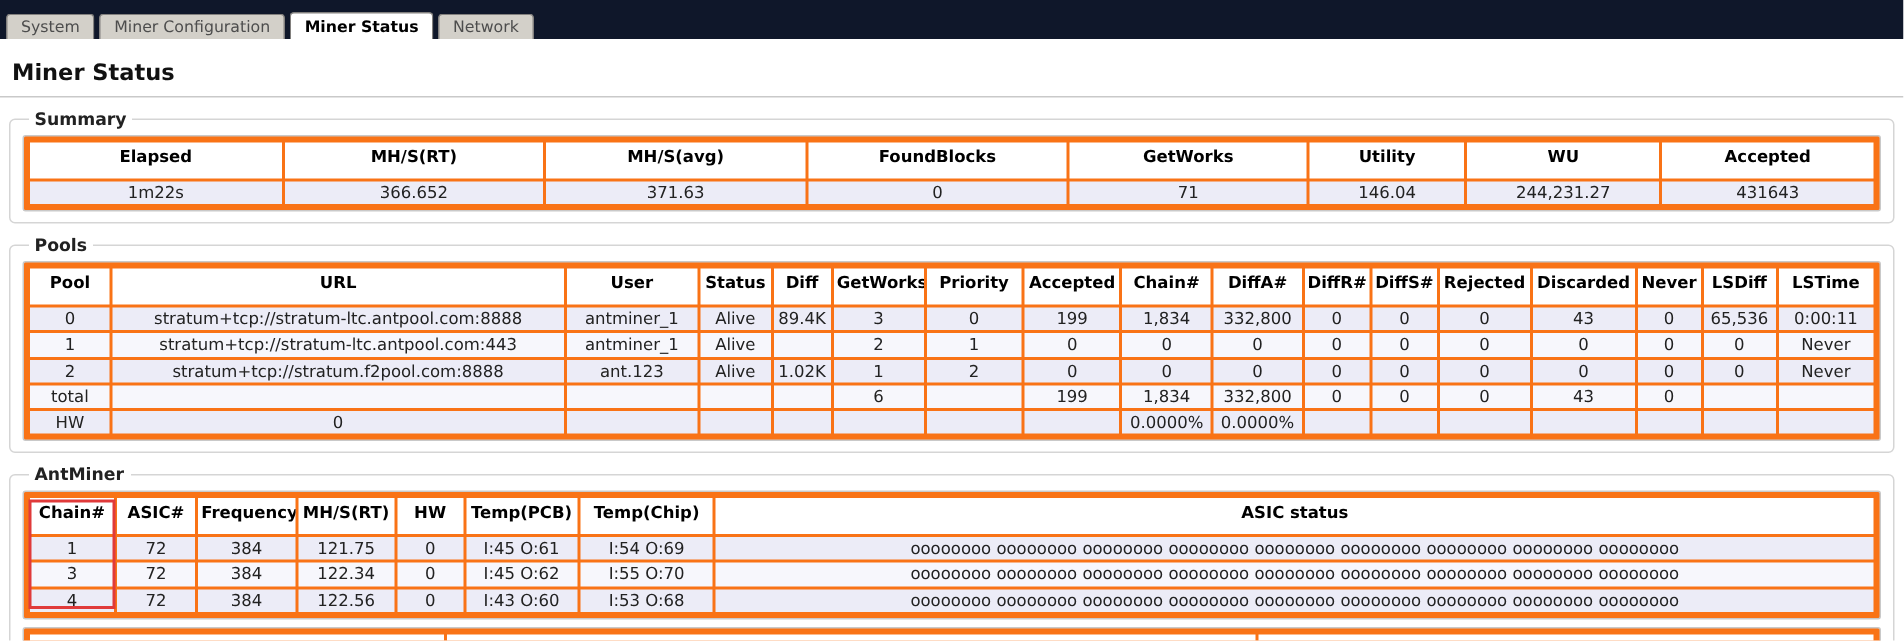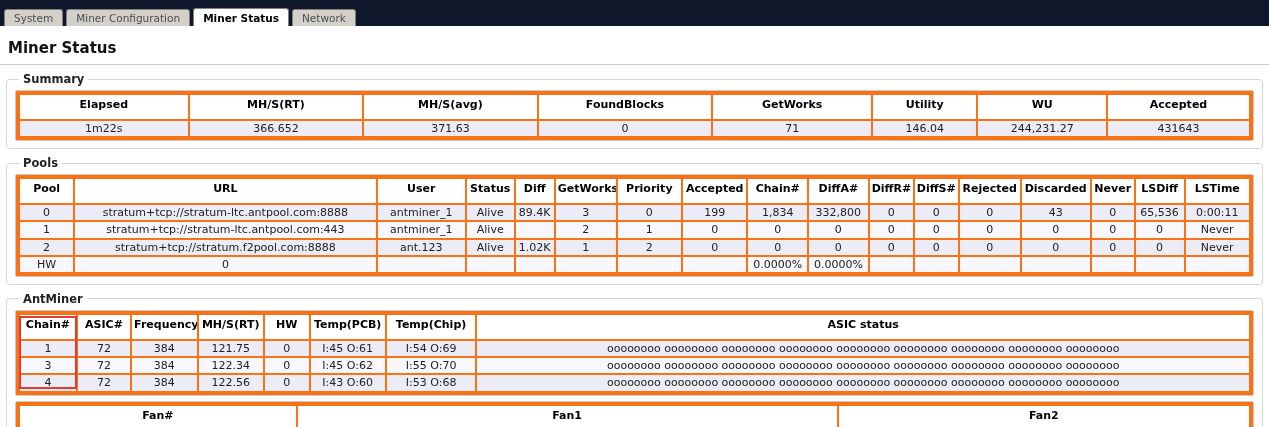--- a/index.html
+++ b/index.html
@@ -237,20 +237,39 @@
             <td>0</td>
             <td>0</td>
             <td>0</td>
             <td>0</td>
             <td>0</td>
             <td>0</td>
             <td>0</td>
             <td>Never</td>
           </tr>
           <tr>
+            <td>total</td>
+            <td></td>
+            <td></td>
+            <td></td>
+            <td></td>
+            <td>6</td>
+            <td></td>
+            <td>199</td>
+            <td>1,834</td>
+            <td>332,800</td>
+            <td>0</td>
+            <td>0</td>
+            <td>0</td>
+            <td>43</td>
+            <td>0</td>
+            <td></td>
+            <td></td>
+          </tr>
+          <tr>
             <td>HW</td>
             <td>0</td>
             <td></td>
             <td></td>
             <td></td>
             <td></td>
             <td></td>
             <td></td>
             <td>0.0000%</td>
             <td>0.0000%</td>

